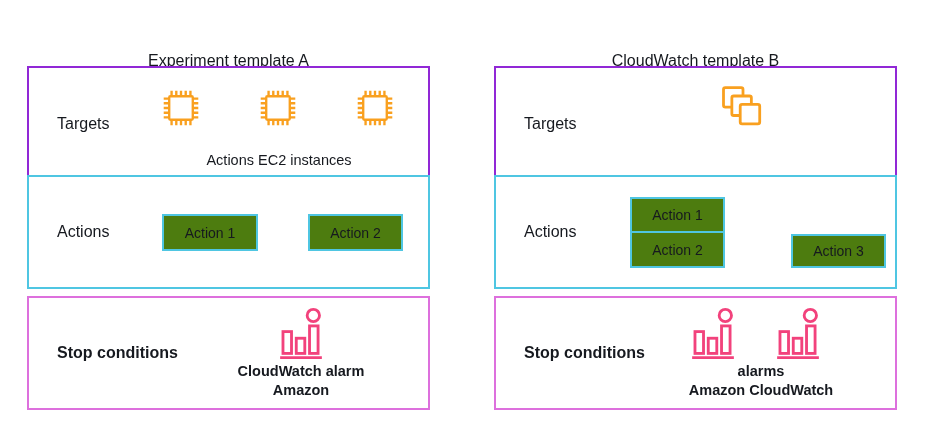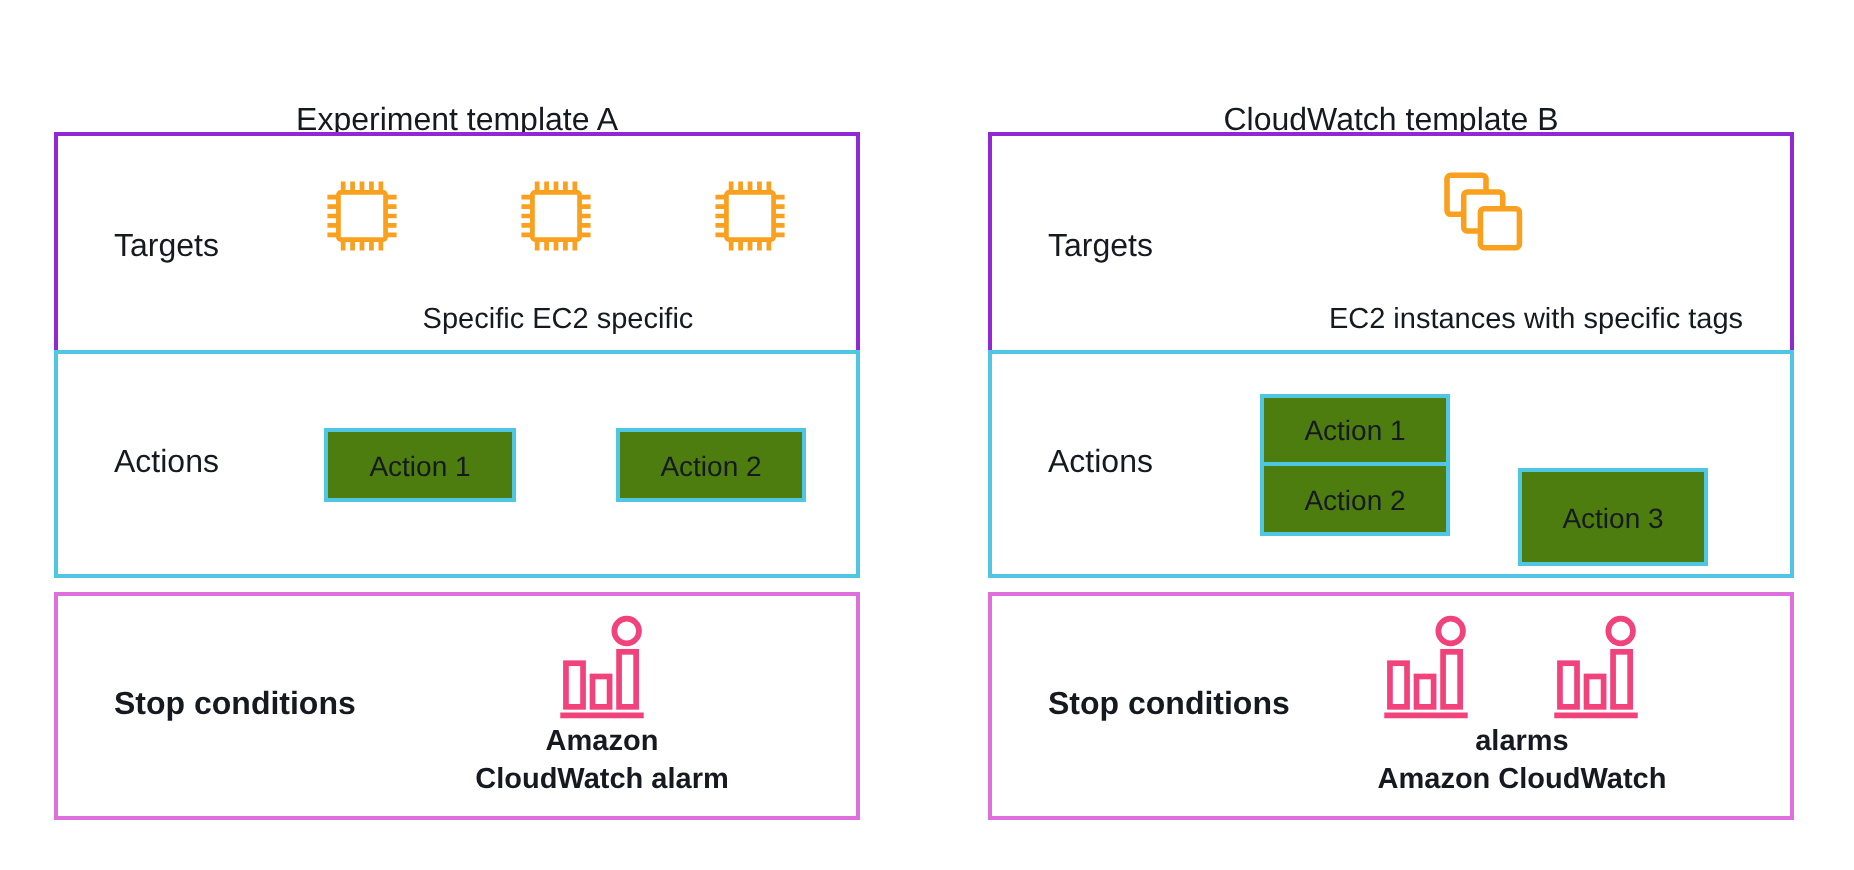--- a/index.html
+++ b/index.html
@@ -76,55 +76,54 @@
       <svg class="icon" width="44" height="44">
           <use href="#sym-chip"></use>
         </svg>
       <svg class="icon" width="44" height="44">
           <use href="#sym-chip"></use>
         </svg>
       <svg class="icon" width="44" height="44">
           <use href="#sym-chip"></use>
         </svg>
     </div>
-    <div class="caption" style="left:130px;top:83px;width:240px">Specific EC2 specific</div>
+    <div class="caption" style="left:130px;top:83px;width:240px">Actions EC2 instances</div>
   </div>
 
   <div class="band actions" style="left:27px;top:175px">
     <span class="band-label">Actions</span>
     <div class="action-box" style="left:133px;top:37px;width:96px;height:37px">Action 1</div>
     <div class="action-box" style="left:279px;top:37px;width:95px;height:37px">Action 2</div>
   </div>
 
   <div class="band stop" style="left:27px;top:296px">
     <span class="band-label">Stop conditions</span>
     <svg class="icon" style="position:absolute;left:249px;top:8px" width="46" height="55">
         <use href="#sym-cw"></use>
       </svg>
     <div class="caption" style="left:172px;top:64px;width:200px">
+      <span style="display:block">CloudWatch alarm</span>
       <span style="display:block">Amazon</span>
-      <span style="display:block">CloudWatch alarm</span>
     </div>
   </div>
 
   <div class="col-title" style="left:494px">CloudWatch template B</div>
 
   <div class="band targets" style="left:494px;top:52px">
     <span class="band-label">Targets</span>
     <svg class="icon" style="position:absolute;left:221px;top:15px" width="52" height="52">
         <use href="#sym-tags"></use>
       </svg>
-    <div class="caption" style="left:141px;top:83px;width:262px">EC2 instances with specific tags</div>
   </div>
 
   <div class="band actions" style="left:494px;top:175px">
     <span class="band-label">Actions</span>
     <div class="action-box" style="left:134px;top:20px;width:95px;height:36px">Action 1</div>
     <div class="action-box" style="left:134px;top:54px;width:95px;height:37px">Action 2</div>
-    <div class="action-box" style="left:263px;top:57px;width:95px;height:49px">Action 3</div>
+    <div class="action-box" style="left:295px;top:57px;width:95px;height:34px">Action 3</div>
   </div>
 
   <div class="band stop" style="left:494px;top:296px">
     <span class="band-label">Stop conditions</span>
     <svg class="icon" style="position:absolute;left:194px;top:8px" width="46" height="55">
         <use href="#sym-cw"></use>
       </svg>
     <svg class="icon" style="position:absolute;left:279px;top:8px" width="46" height="55">
         <use href="#sym-cw"></use>
       </svg>

